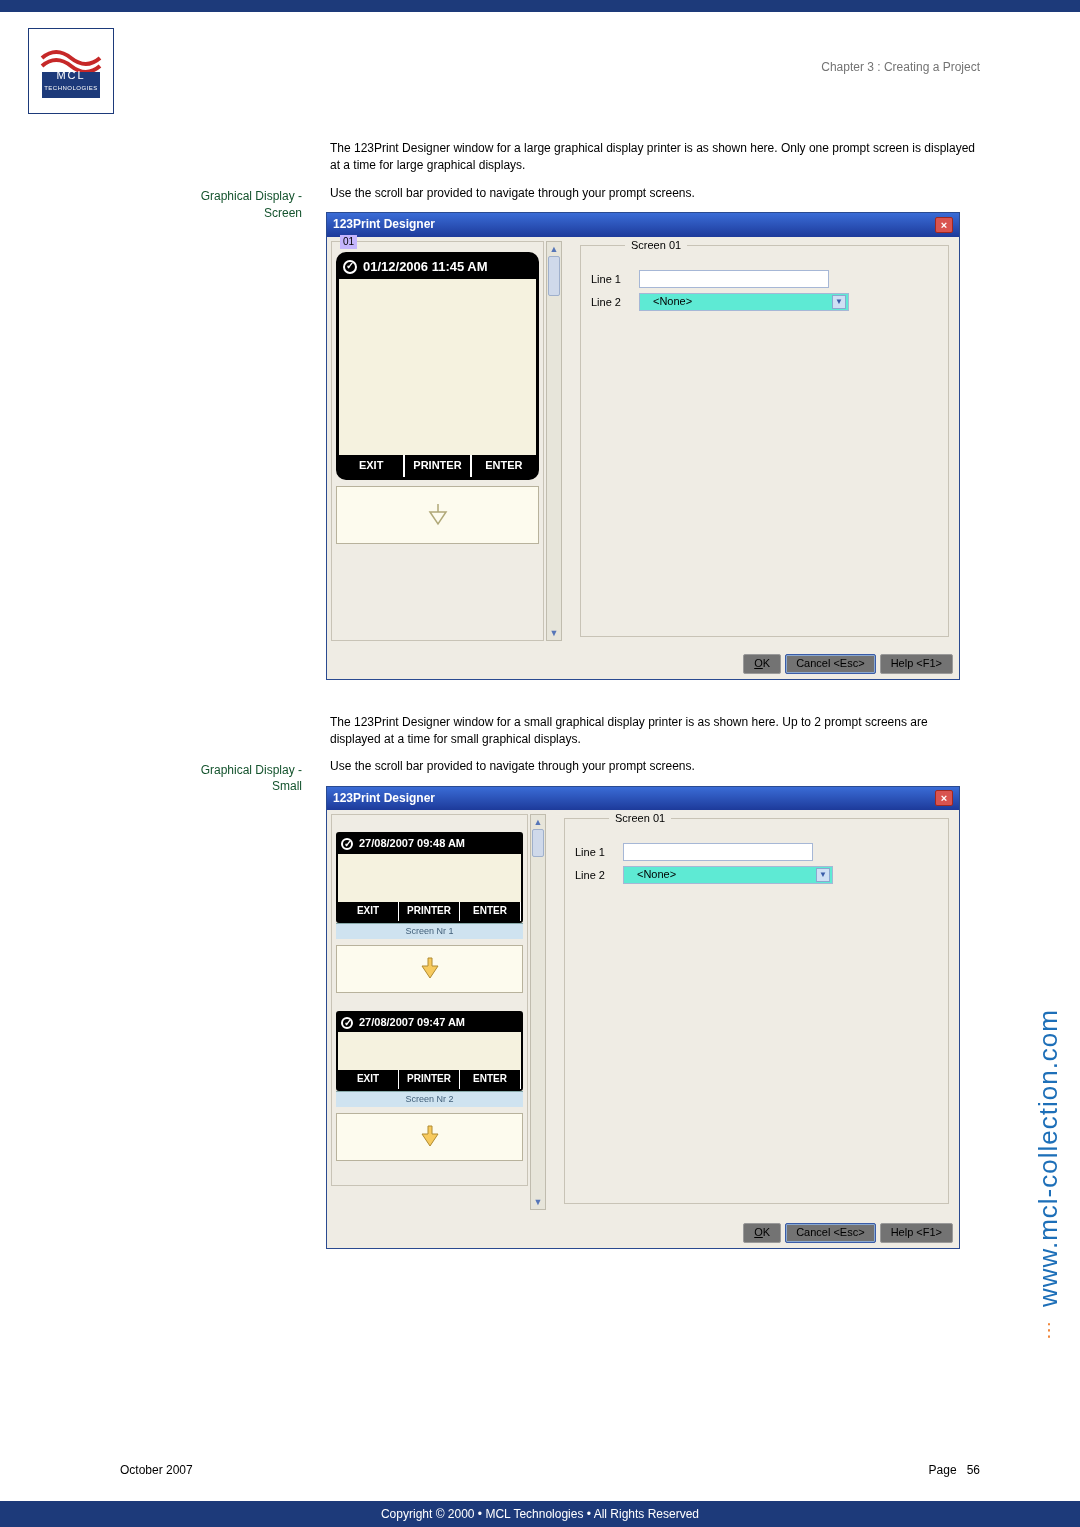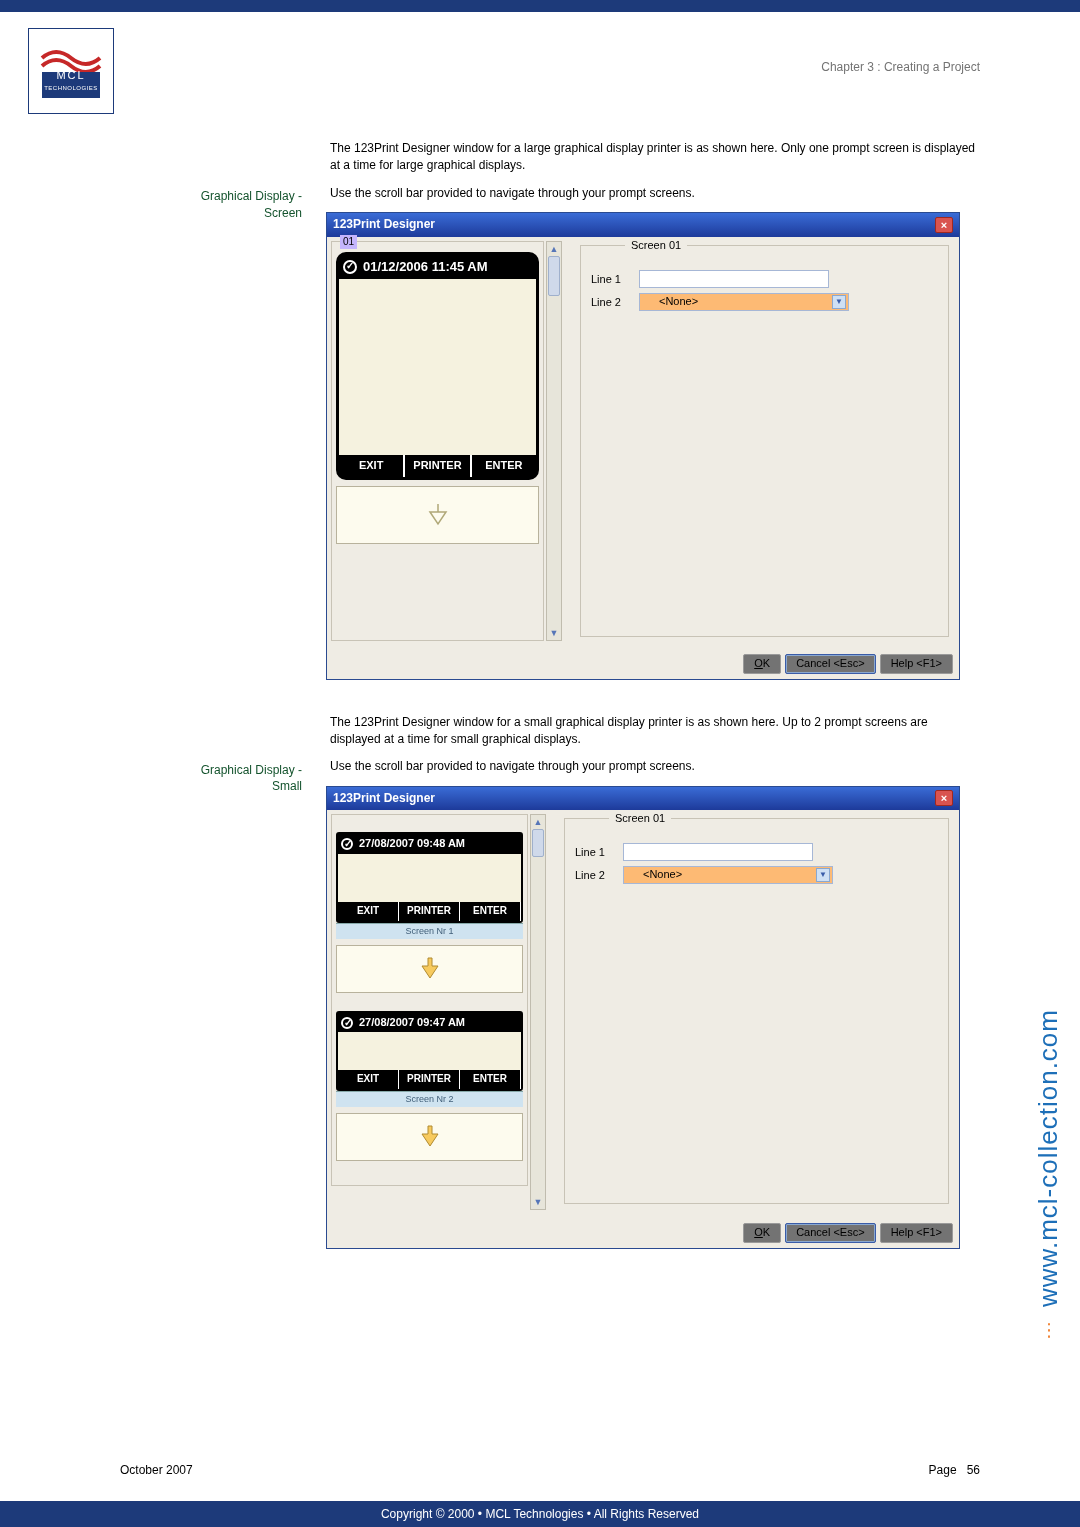--- a/index.html
+++ b/index.html
@@ -250,28 +250,28 @@
   .text-input {
     border: 1px solid #a6b7d6;
     background: #fff;
     height: 18px;
     width: 190px;
     font-size: 11px;
     padding: 0 3px;
   }
   .select-input {
     border: 1px solid #a6b7d6;
-    background: #fdba74;
+    background: #5eead4;
     height: 18px;
     width: 210px;
     font-size: 11px;
     display: flex;
     justify-content: space-between;
     align-items: center;
-    padding: 0 2px 0 19px;
+    padding: 0 2px 0 13px;
   }
   .select-caret {
     width: 14px; height: 14px;
     background: #cfe0f4;
     border: 1px solid #8aa8d0;
     font-size: 8px; line-height: 12px;
     text-align: center; color: #3a5ca8;
   }
   .button-row {
     display: flex;

